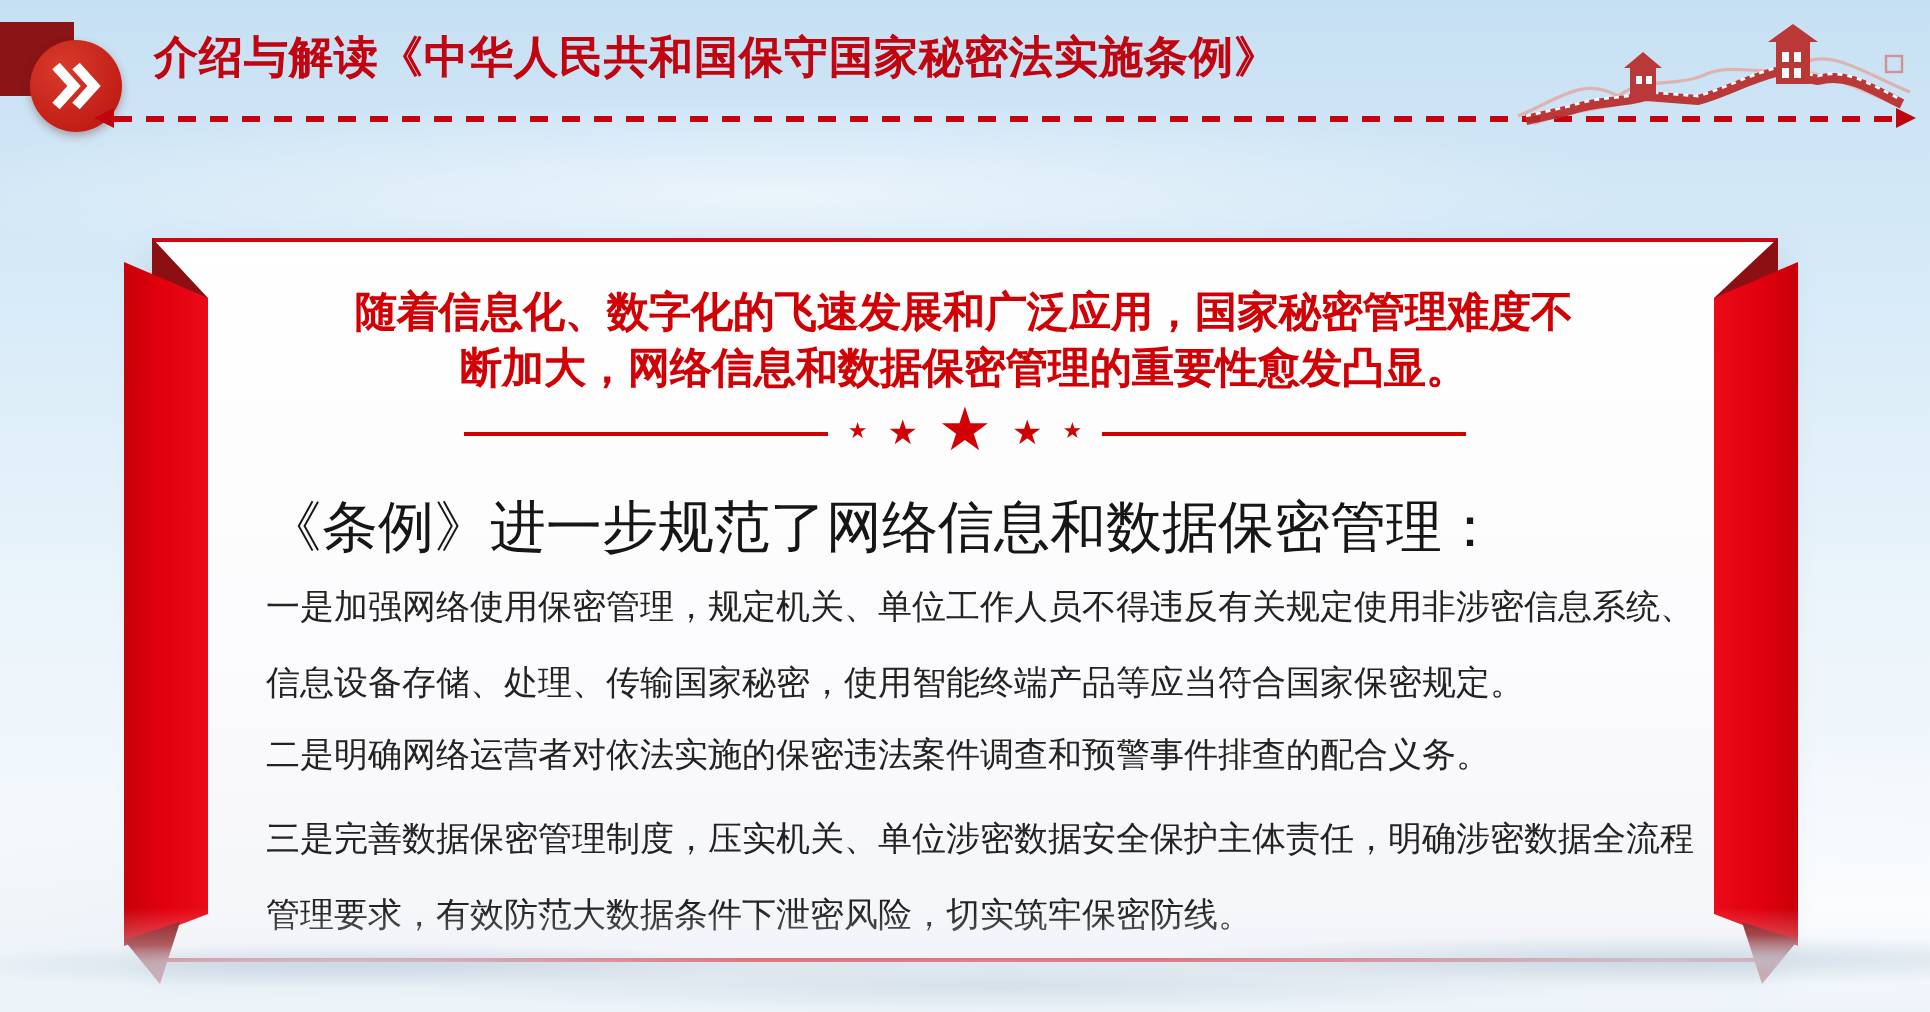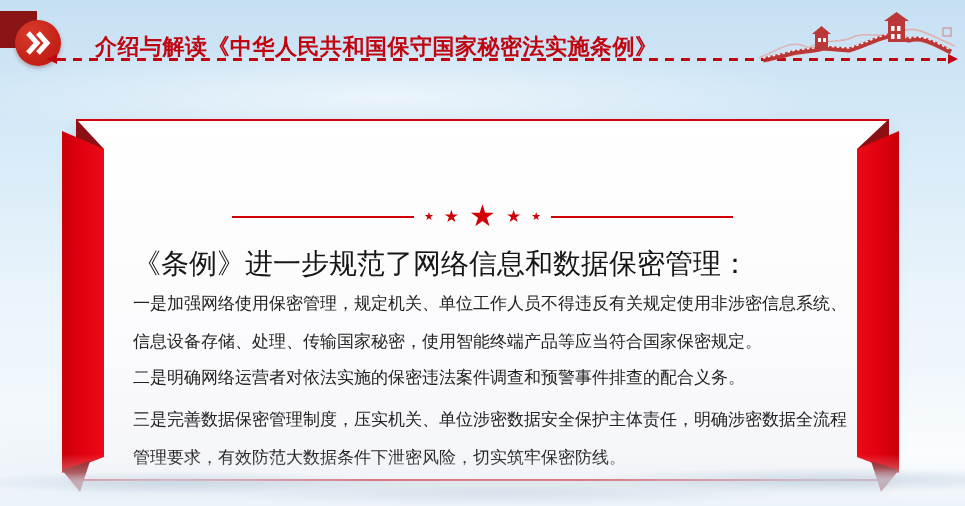--- a/index.html
+++ b/index.html
@@ -14,21 +14,21 @@
   }
   
   .hdr-square{position:absolute;left:0;top:11px;width:37px;height:37px;background:#8a1416;}
   .hdr-circle{
     position:absolute;left:15px;top:20px;width:46px;height:46px;border-radius:50%;
     background:radial-gradient(circle at 35% 30%,#d93a2b,#c01d14 75%);
     display:flex;align-items:center;justify-content:center;
     box-shadow:0 2px 4px rgba(100,30,30,.35);
   }
   .page-title{
-    position:absolute;left:77px;top:14px;margin:18px;
+    position:absolute;left:77px;top:14px;margin:0;
     font-size:22px;font-weight:bold;color:#c10510;letter-spacing:.5px;white-space:nowrap;
   }
   .dash-line{
     position:absolute;left:57px;top:58px;width:891px;height:3px;
     background:repeating-linear-gradient(90deg,#c10510 0 9px,transparent 9px 16px);
   }
   .arrow{position:absolute;top:54px;width:0;height:0;border-top:5px solid transparent;border-bottom:5px solid transparent;}
   .arrow-left{left:47px;border-right:10px solid #c10510;}
   .arrow-right{left:948px;border-left:10px solid #c10510;}
   .great-wall{position:absolute;left:757px;top:8px;opacity:.92;}
@@ -104,20 +104,21 @@
     <rect x="131" y="13" width="17" height="21" fill="#b92a28"></rect>
     <polygon points="127,13 152,13 139.5,4" fill="#b92a28"></polygon>
     <rect x="134" y="18" width="3.5" height="5" fill="#ffffff"></rect>
     <rect x="140" y="18" width="3.5" height="5" fill="#ffffff"></rect>
     <rect x="134" y="26" width="3.5" height="5" fill="#ffffff"></rect>
     <rect x="140" y="26" width="3.5" height="5" fill="#ffffff"></rect>
     <rect x="186" y="20" width="8" height="8" fill="none" stroke="#cf8d8a" stroke-width="1.2"></rect>
   </svg>
 
   <div class="paper">
+    <div class="headline">随着信息化、数字化的飞速发展和广泛应用，国家秘密管理难度不断加大，网络信息和数据保密管理的重要性愈发凸显。</div>
 
     <div class="star-divider">
       <span class="dline"></span>
       <span class="star s1">★</span>
       <span class="star s2">★</span>
       <span class="star s3">★</span>
       <span class="star s2">★</span>
       <span class="star s1">★</span>
       <span class="dline"></span>
     </div>

